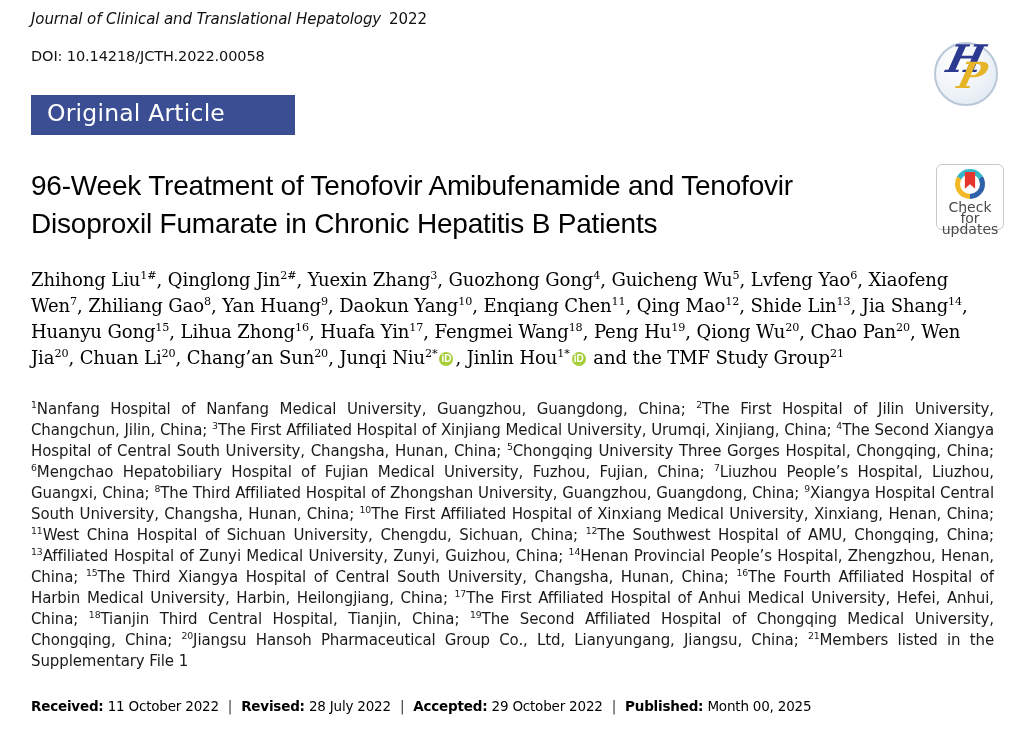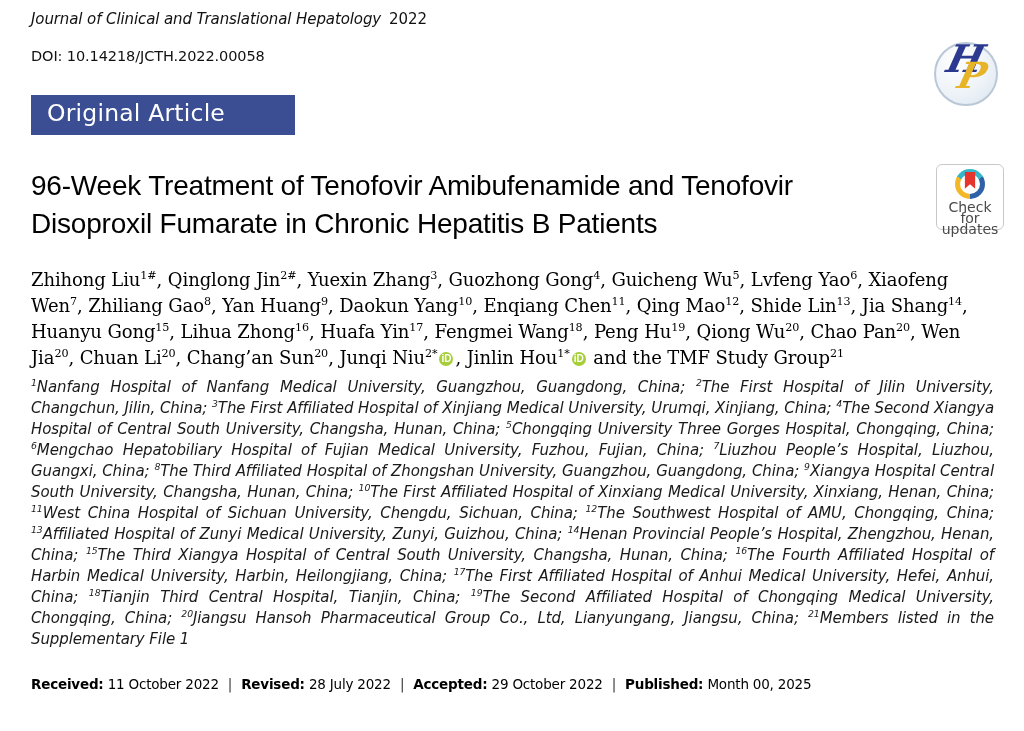--- a/index.html
+++ b/index.html
@@ -70,22 +70,22 @@
   .authors sup { font-size:62%; line-height:0; }
   .orcid {
     display:inline-block; width:14px; height:14px; border-radius:50%;
     background:#a6ce39; color:#fff; font-family:"Liberation Sans", sans-serif;
     font-size:10px; font-weight:bold; text-align:center; line-height:14px;
     vertical-align:2px; margin:0 2px; cursor:pointer;
   }
 
   
   .affiliations {
-    font-style:italic; font-size:15px; line-height:21px; color:#1a1a1a;
-    text-align:justify; margin-top:6px; max-width:963px; letter-spacing:-0.1px;
+    font-size:15px; line-height:21px; color:#1a1a1a;
+    text-align:justify; margin-top:28px; max-width:963px; letter-spacing:-0.1px;
   }
   .affiliations sup { font-size:62%; line-height:0; }
 
   
   .dates { margin-top:26px; font-size:13.5px; color:#000; letter-spacing:-0.2px; }
   .dates b { font-weight:bold; }
   .date-sep { margin:0 9px; color:#333; }
 </style>
 </head>
 <body>

